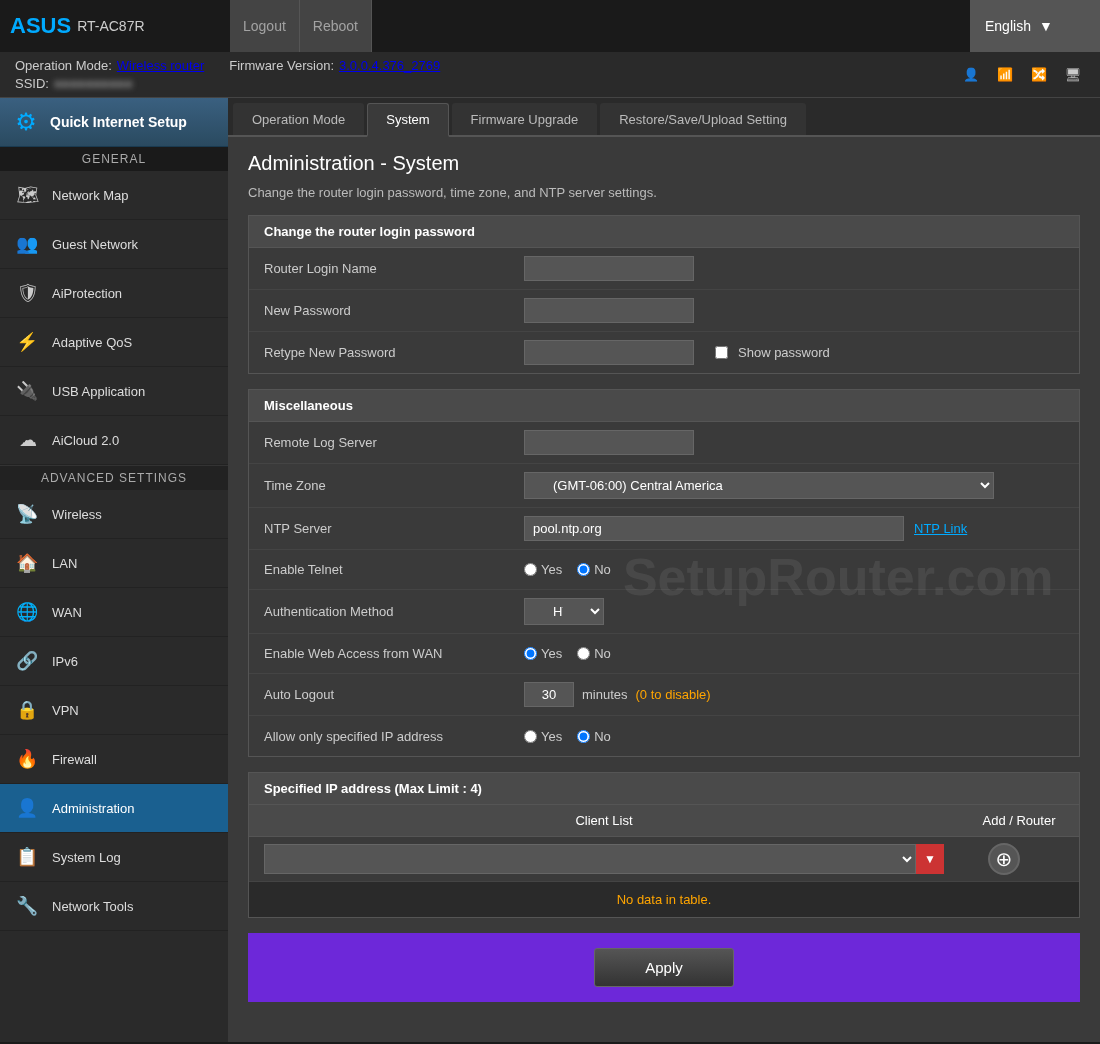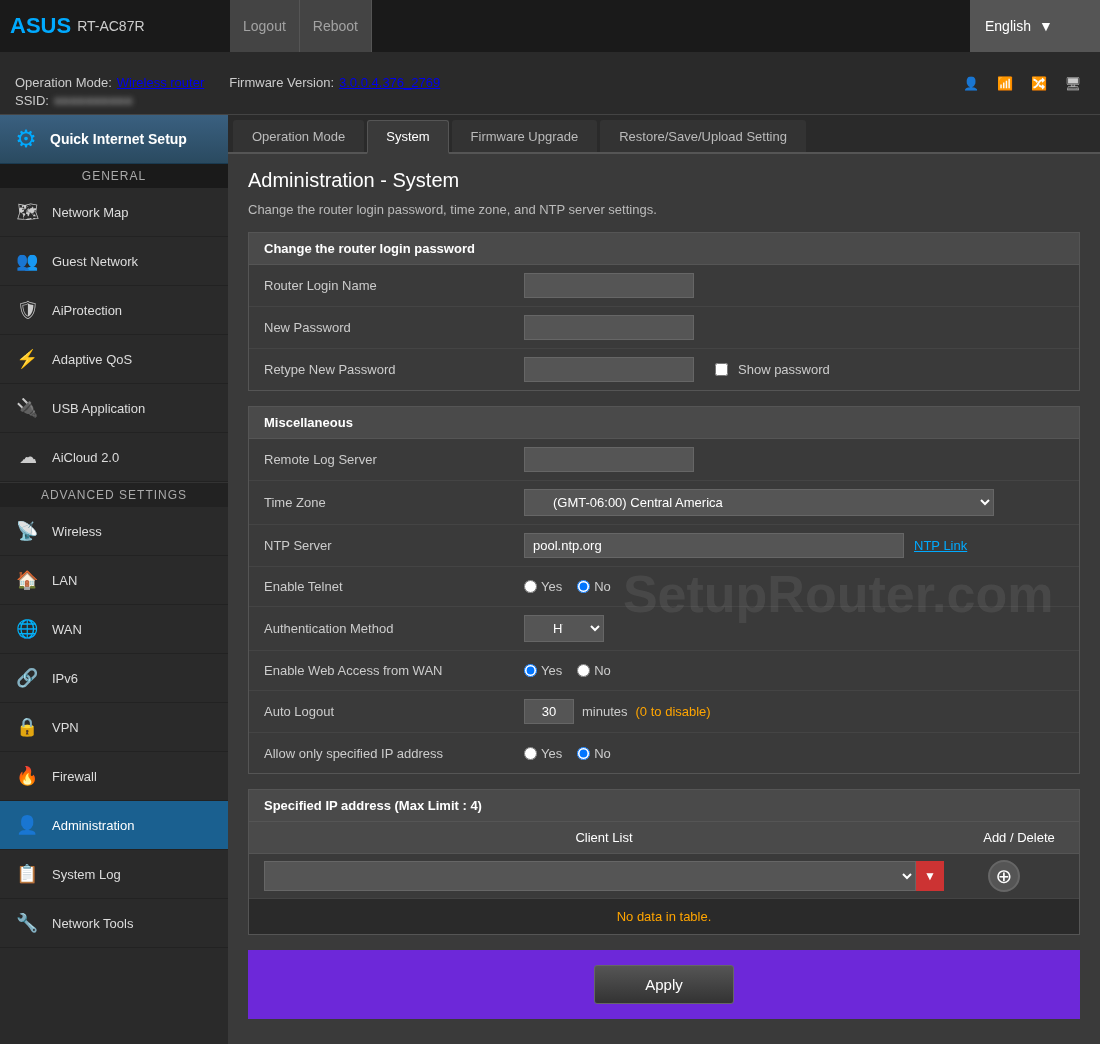--- a/index.html
+++ b/index.html
@@ -210,21 +210,21 @@
     <div class="spacer"></div>
     <div class="lang-selector">
       <span>English</span>
       <span class="lang-arrow">▼</span>
     </div>
   </div>
 </div>
 
 <div class="info-bar">
   <div class="info-col">
-    <div style="display:flex;gap:5px;align-items:center;margin-top:17px;">
+    <div style="display:flex;gap:5px;align-items:center;">
       <span>Operation Mode:</span>
       <a href="#">Wireless router</a>
       <span style="margin-left:20px;">Firmware Version:</span>
       <a href="#">3.0.0.4.376_2769</a>
     </div>
     <div style="display:flex;gap:5px;align-items:center;margin-top:3px;">
       <span>SSID:</span>
       <span style="color:#aaa; filter: blur(3px);">●●●●●●●●●●</span>
     </div>
   </div>
@@ -493,21 +493,21 @@
                 </div>
               </div>
             </div>
           </div>
         </div>
 
         <div class="section-box">
           <div class="section-header">Specified IP address (Max Limit : 4)</div>
           <div class="ip-table-header">
             <div class="col-client">Client List</div>
-            <div class="col-add">Add / Delete</div>
+            <div class="col-add">Add / Router</div>
           </div>
           <div class="ip-table-row">
             <div class="ip-dropdown-cell">
               <select class="ip-dropdown"></select>
               <button class="ip-dropdown-arrow">▼</button>
             </div>
             <div class="ip-add-cell">
               <button class="add-btn">⊕</button>
             </div>
           </div>

